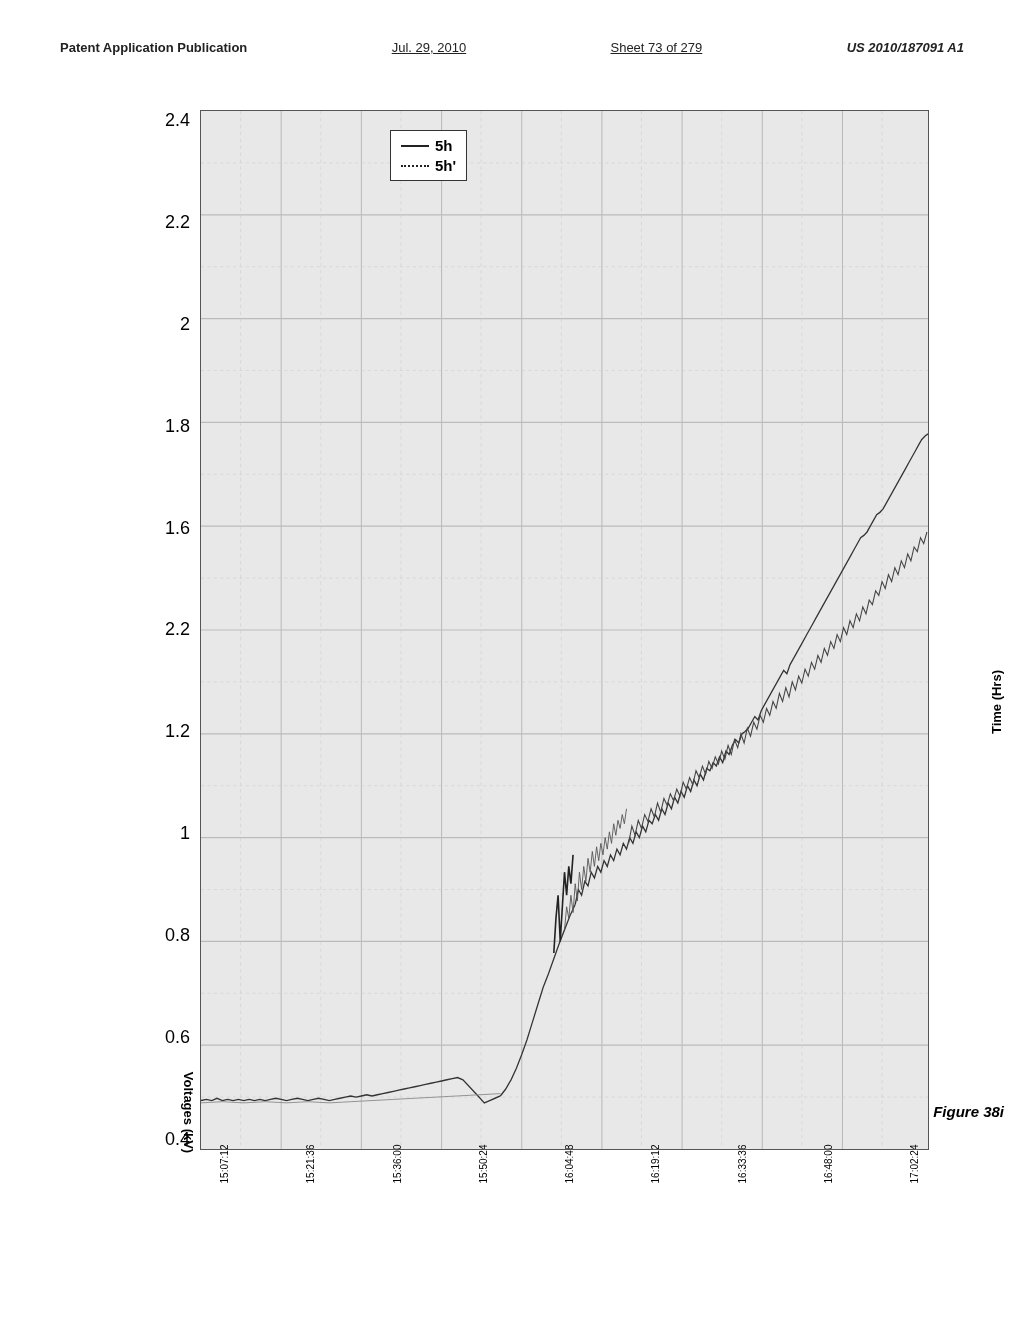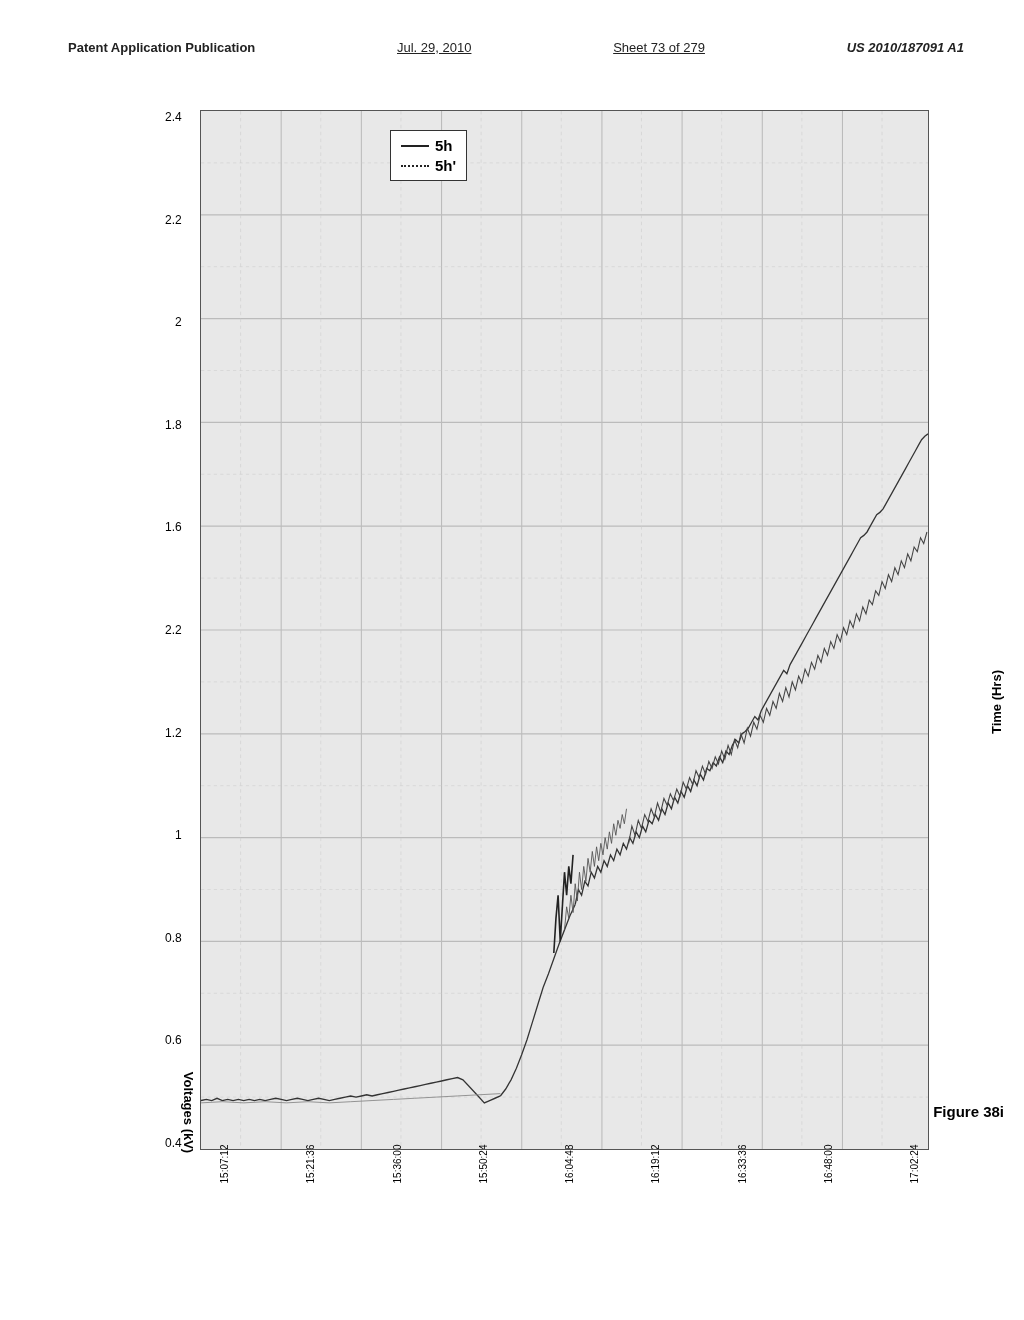--- a/index.html
+++ b/index.html
@@ -12,21 +12,21 @@
     }
     .page {
       width: 1024px;
       height: 1320px;
       position: relative;
       background: #fff;
     }
     .header {
       position: absolute;
       top: 40px;
-      left: 68px;
+      left: 60px;
       right: 60px;
       display: flex;
       justify-content: space-between;
       align-items: center;
       font-size: 14px;
       color: #222;
     }
     .header-left {
       font-weight: bold;
       font-size: 13px;
@@ -102,20 +102,21 @@
       writing-mode: vertical-rl;
       text-orientation: mixed;
       transform: rotate(180deg);
     }
     
     .figure-label {
       position: absolute;
       right: 20px;
       bottom: 200px;
       font-size: 15px;
+      font-style: italic;
       font-weight: bold;
     }
     
     .chart-area {
       position: absolute;
       top: 110px;
       left: 200px;
       right: 95px;
       bottom: 170px;
     }
@@ -129,21 +130,21 @@
     
     .y-ticks {
       position: absolute;
       top: 110px;
       left: 165px;
       bottom: 170px;
       display: flex;
       flex-direction: column;
       justify-content: space-between;
       align-items: flex-end;
-      font-size: 12px;
+      font-size: 18px;
     }
     .y-tick {
       padding-right: 4px;
     }
     
     .x-ticks {
       position: absolute;
       bottom: 145px;
       left: 200px;
       right: 95px;

